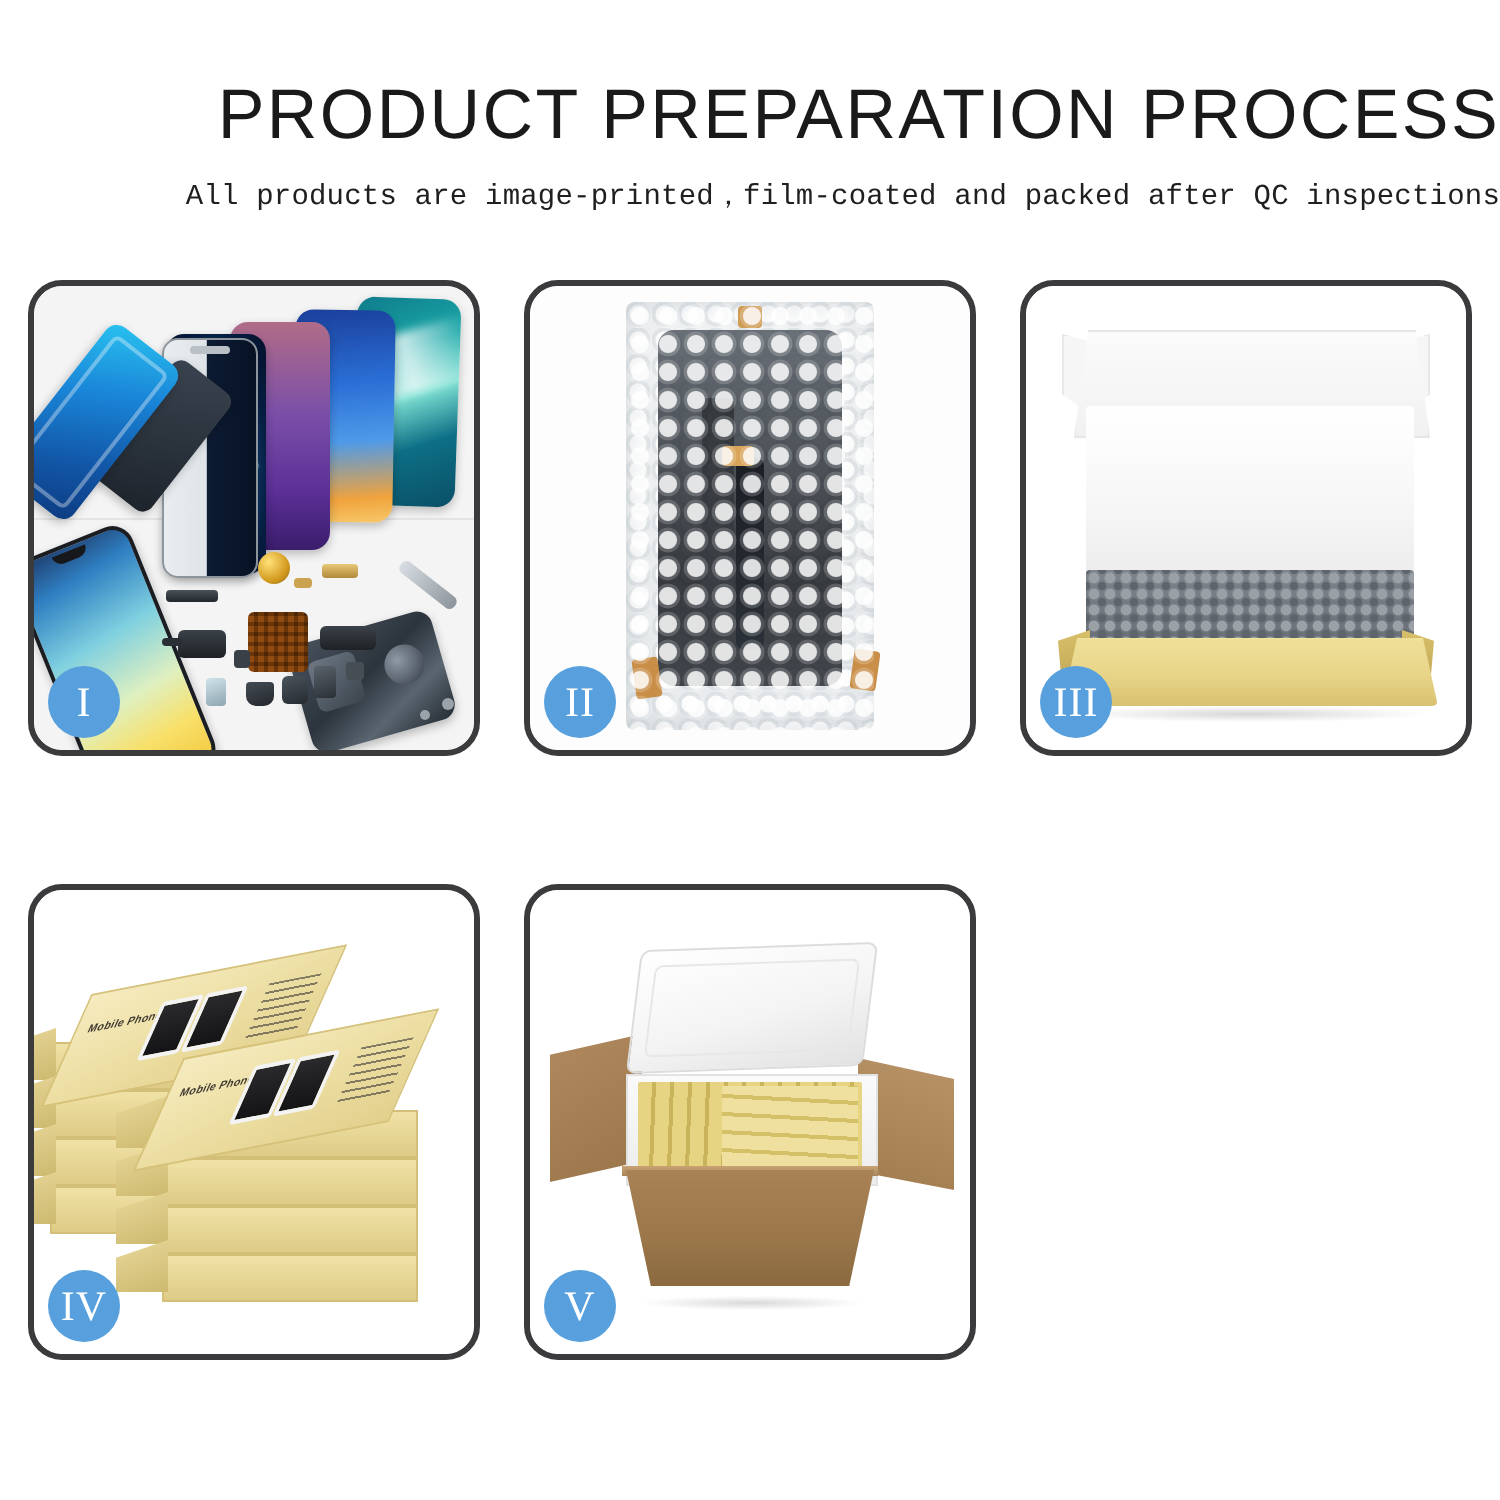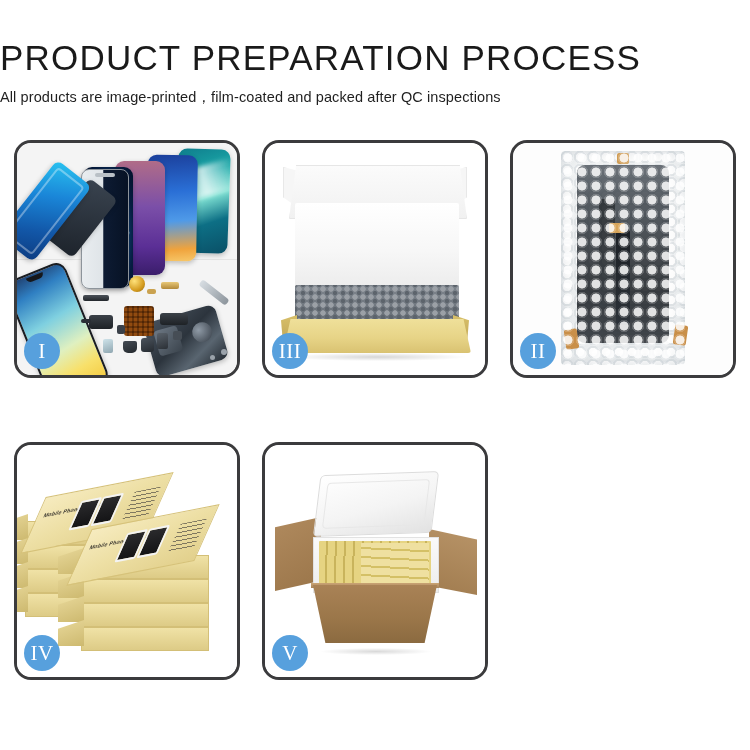--- a/index.html
+++ b/index.html
@@ -14,39 +14,39 @@
     overflow: hidden;
     position: relative;
   }
 
   
   #header {
     position: absolute;
     top: 0; left: 0;
     width: 750px;
     height: 125px;
-    text-align: left;
+    text-align: right;
   }
   #main-title {
     margin: 0;
     padding-top: 40px;
     font-size: 35px;
     font-weight: 500;
     letter-spacing: 1.2px;
     color: #1a1a1a;
     font-family: "Liberation Sans", sans-serif;
     line-height: 1;
     white-space: nowrap;
   }
   #subtitle {
     margin: 0;
     padding-top: 13px;
     font-size: 14.5px;
     color: #1f1f1f;
-    font-family: Liberation Sans, sans-serif;
+    font-family: Liberation Mono, monospace;
     letter-spacing: 0.1px;
     white-space: nowrap;
   }
 
   
   #panel-grid {
     position: absolute;
     left: 14px;
     top: 140px;
     width: 722px;
@@ -509,47 +509,47 @@
       <div class="part pt-sq6"></div>
       <div class="part pt-tweezer"></div>
       <div class="part pt-screw1"></div>
       <div class="part pt-screw2"></div>
     </div>
     <div class="badge">I</div>
   </div>
 
   <div class="panel">
     <div class="panel-stage">
+      <div class="p2-bg"></div>
+      <div class="p2-wrap"></div>
+      <div class="p2-screen"></div>
+      <div class="p2-cable"></div>
+      <div class="p2-tape-top"></div>
+      <div class="p2-tape-mid"></div>
+      <div class="p2-tape-l"></div>
+      <div class="p2-tape-r"></div>
+      <div class="p2-bubbles"></div>
+    </div>
+    <div class="badge">II</div>
+  </div>
+
+  <div class="panel">
+    <div class="panel-stage">
       <div class="p3-bg"></div>
       <div class="p3-flapL"></div>
       <div class="p3-flapR"></div>
       <div class="p3-lidback"></div>
       <div class="p3-foamback"></div>
       <div class="p3-foamtop"></div>
       <div class="p3-boxleft"></div>
       <div class="p3-boxright"></div>
       <div class="p3-boxfront"></div>
       <div class="p3-shadow"></div>
     </div>
     <div class="badge">III</div>
-  </div>
-
-  <div class="panel">
-    <div class="panel-stage">
-      <div class="p2-bg"></div>
-      <div class="p2-wrap"></div>
-      <div class="p2-screen"></div>
-      <div class="p2-cable"></div>
-      <div class="p2-tape-top"></div>
-      <div class="p2-tape-mid"></div>
-      <div class="p2-tape-l"></div>
-      <div class="p2-tape-r"></div>
-      <div class="p2-bubbles"></div>
-    </div>
-    <div class="badge">II</div>
   </div>
 
   <div class="panel">
     <div class="panel-stage">
       <div class="p4-bg"></div>
 
       <div class="stackbox" style="left:8px;  top:76px;">
           <div class="side"></div>
         </div>
       <div class="stackbox" style="left:8px;  top:100px;">

